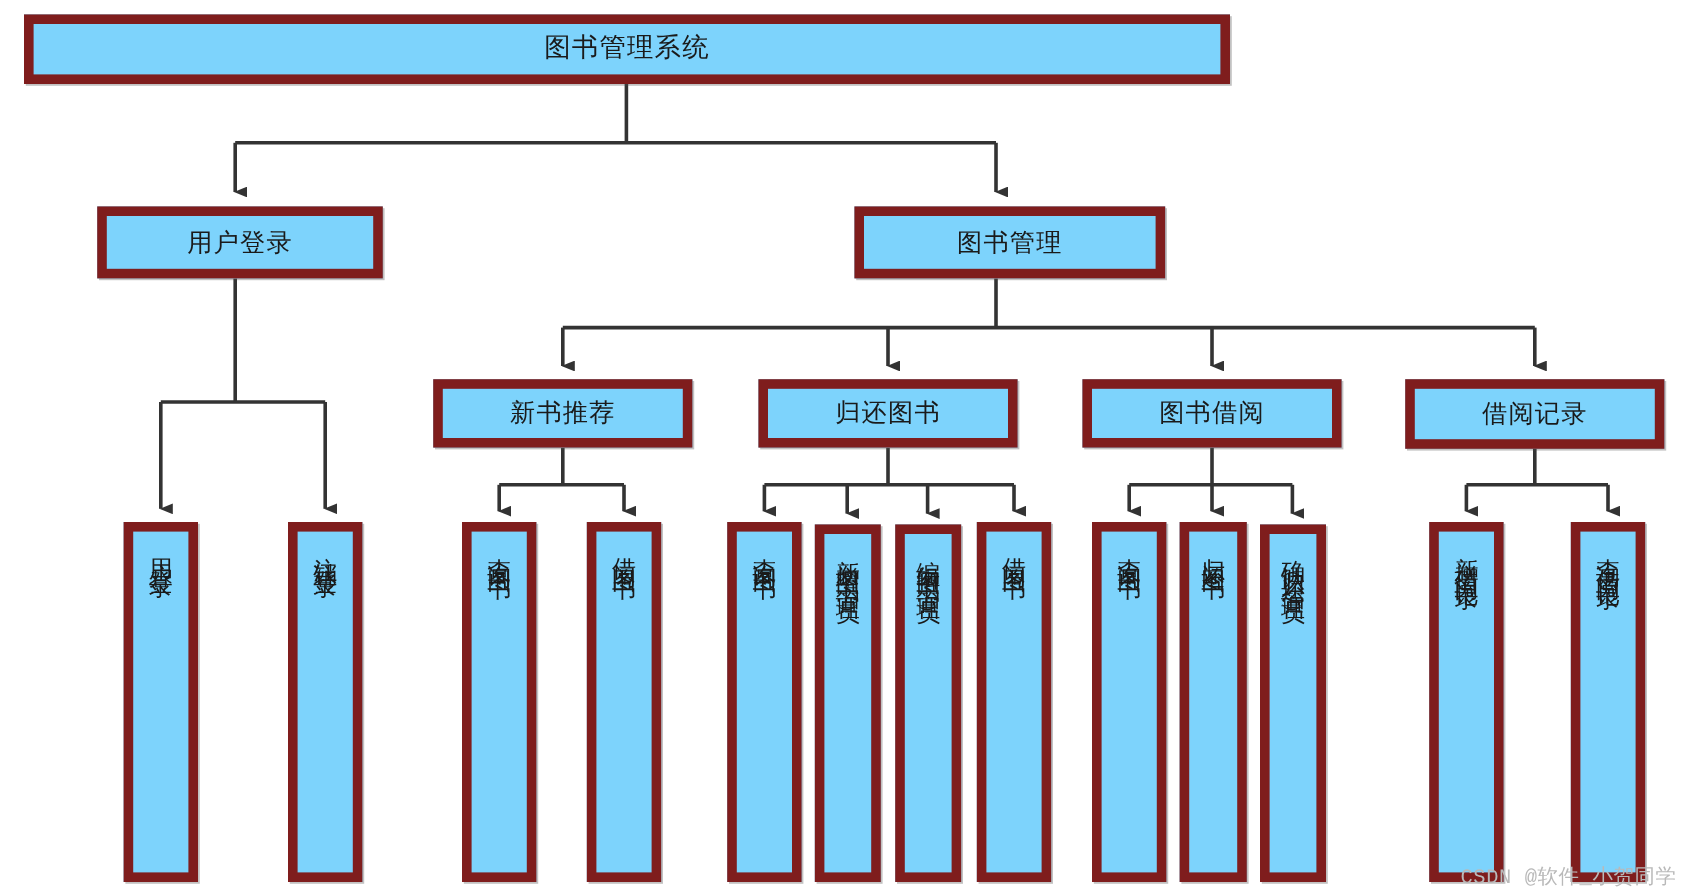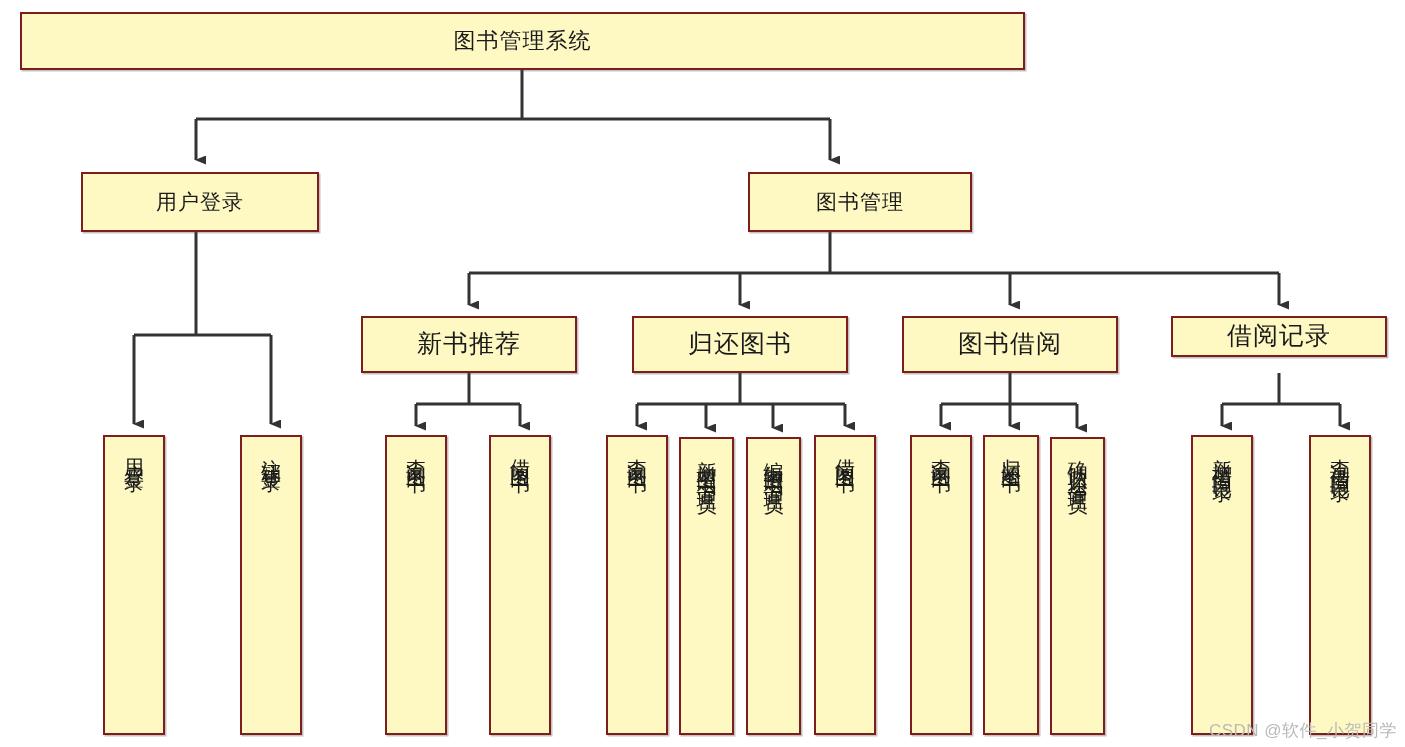--- a/index.html
+++ b/index.html
@@ -21,22 +21,22 @@
   #diagram-svg {
     position: absolute;
     left: 0;
     top: 0;
     width: 1405px;
     height: 747px;
   }
   .node {
     position: absolute;
     box-sizing: border-box;
-    background: #fef9c3;
-    border: 2px solid #7f1d1d;
+    background: #7dd3fc;
+    border: 8px solid #7f1d1d;
     box-shadow: 1.5px 1.5px 0 rgba(80,80,80,0.35);
     display: flex;
     align-items: center;
     justify-content: center;
     color: #1a1a1a;
   }
   .node-label {
     font-size: 21px;
     line-height: 1.15;
     letter-spacing: 1px;
@@ -51,31 +51,31 @@
     white-space: nowrap;
     text-align: center;
   }
   .node.vertical {
     align-items: flex-start;
     justify-content: center;
     padding-top: 6px;
   }
   .node.root .node-label { font-size: 22px; }
   .node.level2 .node-label { font-size: 21px; }
-  .node.level3 .node-label { font-size: 25px; font-family: Liberation Serif, serif; }
+  .node.level3 .node-label { font-size: 21px; font-family: Liberation Serif, serif; }
 
   #watermark {
     position: absolute;
     right: 8px;
     bottom: 5px;
     font-size: 17px;
     color: #b9b9b9;
     letter-spacing: 0.5px;
     white-space: nowrap;
-    font-family: Liberation Sans, sans-serif;
+    font-family: Liberation Mono, monospace;
   }
 </style>
 </head>
 <body>
 
 <div id="diagram-root">
 
   <svg id="diagram-svg" viewBox="0 0 1405 747" xmlns="http://www.w3.org/2000/svg">
     <defs>
       <marker id="arrowhead" markerWidth="9" markerHeight="11" refX="4.5" refY="10" orient="auto" markerUnits="userSpaceOnUse">
@@ -132,34 +132,34 @@
     </g>
   </svg>
 
   <div class="node root" style="left:20px; top:12px; width:1005px; height:58px;">
     <span class="node-label">图书管理系统</span>
   </div>
 
   <div class="node level2" style="left:81px; top:172px; width:238px; height:60px;">
     <span class="node-label">用户登录</span>
   </div>
-  <div class="node level2" style="left:748px; top:172px; width:224px; height:60px;justify-content:center;">
+  <div class="node level2" style="left:712px; top:172px; width:259px; height:60px;justify-content:center;">
     <span class="node-label">图书管理</span>
   </div>
 
   <div class="node level3" style="left:361px; top:316px; width:216px; height:57px;">
     <span class="node-label">新书推荐</span>
   </div>
   <div class="node level3" style="left:632px; top:316px; width:216px; height:57px;">
     <span class="node-label">归还图书</span>
   </div>
   <div class="node level3" style="left:902px; top:316px; width:216px; height:57px;">
     <span class="node-label">图书借阅</span>
   </div>
-  <div class="node level3" style="left:1171px; top:316px; width:216px; height:41px;">
+  <div class="node level3" style="left:1171px; top:316px; width:216px; height:58px;">
     <span class="node-label">借阅记录</span>
   </div>
 
   <div class="node vertical" style="left:103px; top:435px; width:62px; height:300px;">
     <span class="node-label">用户登录</span>
   </div>
   <div class="node vertical" style="left:240px; top:435px; width:62px; height:300px;">
     <span class="node-label">注销登录</span>
   </div>
 

